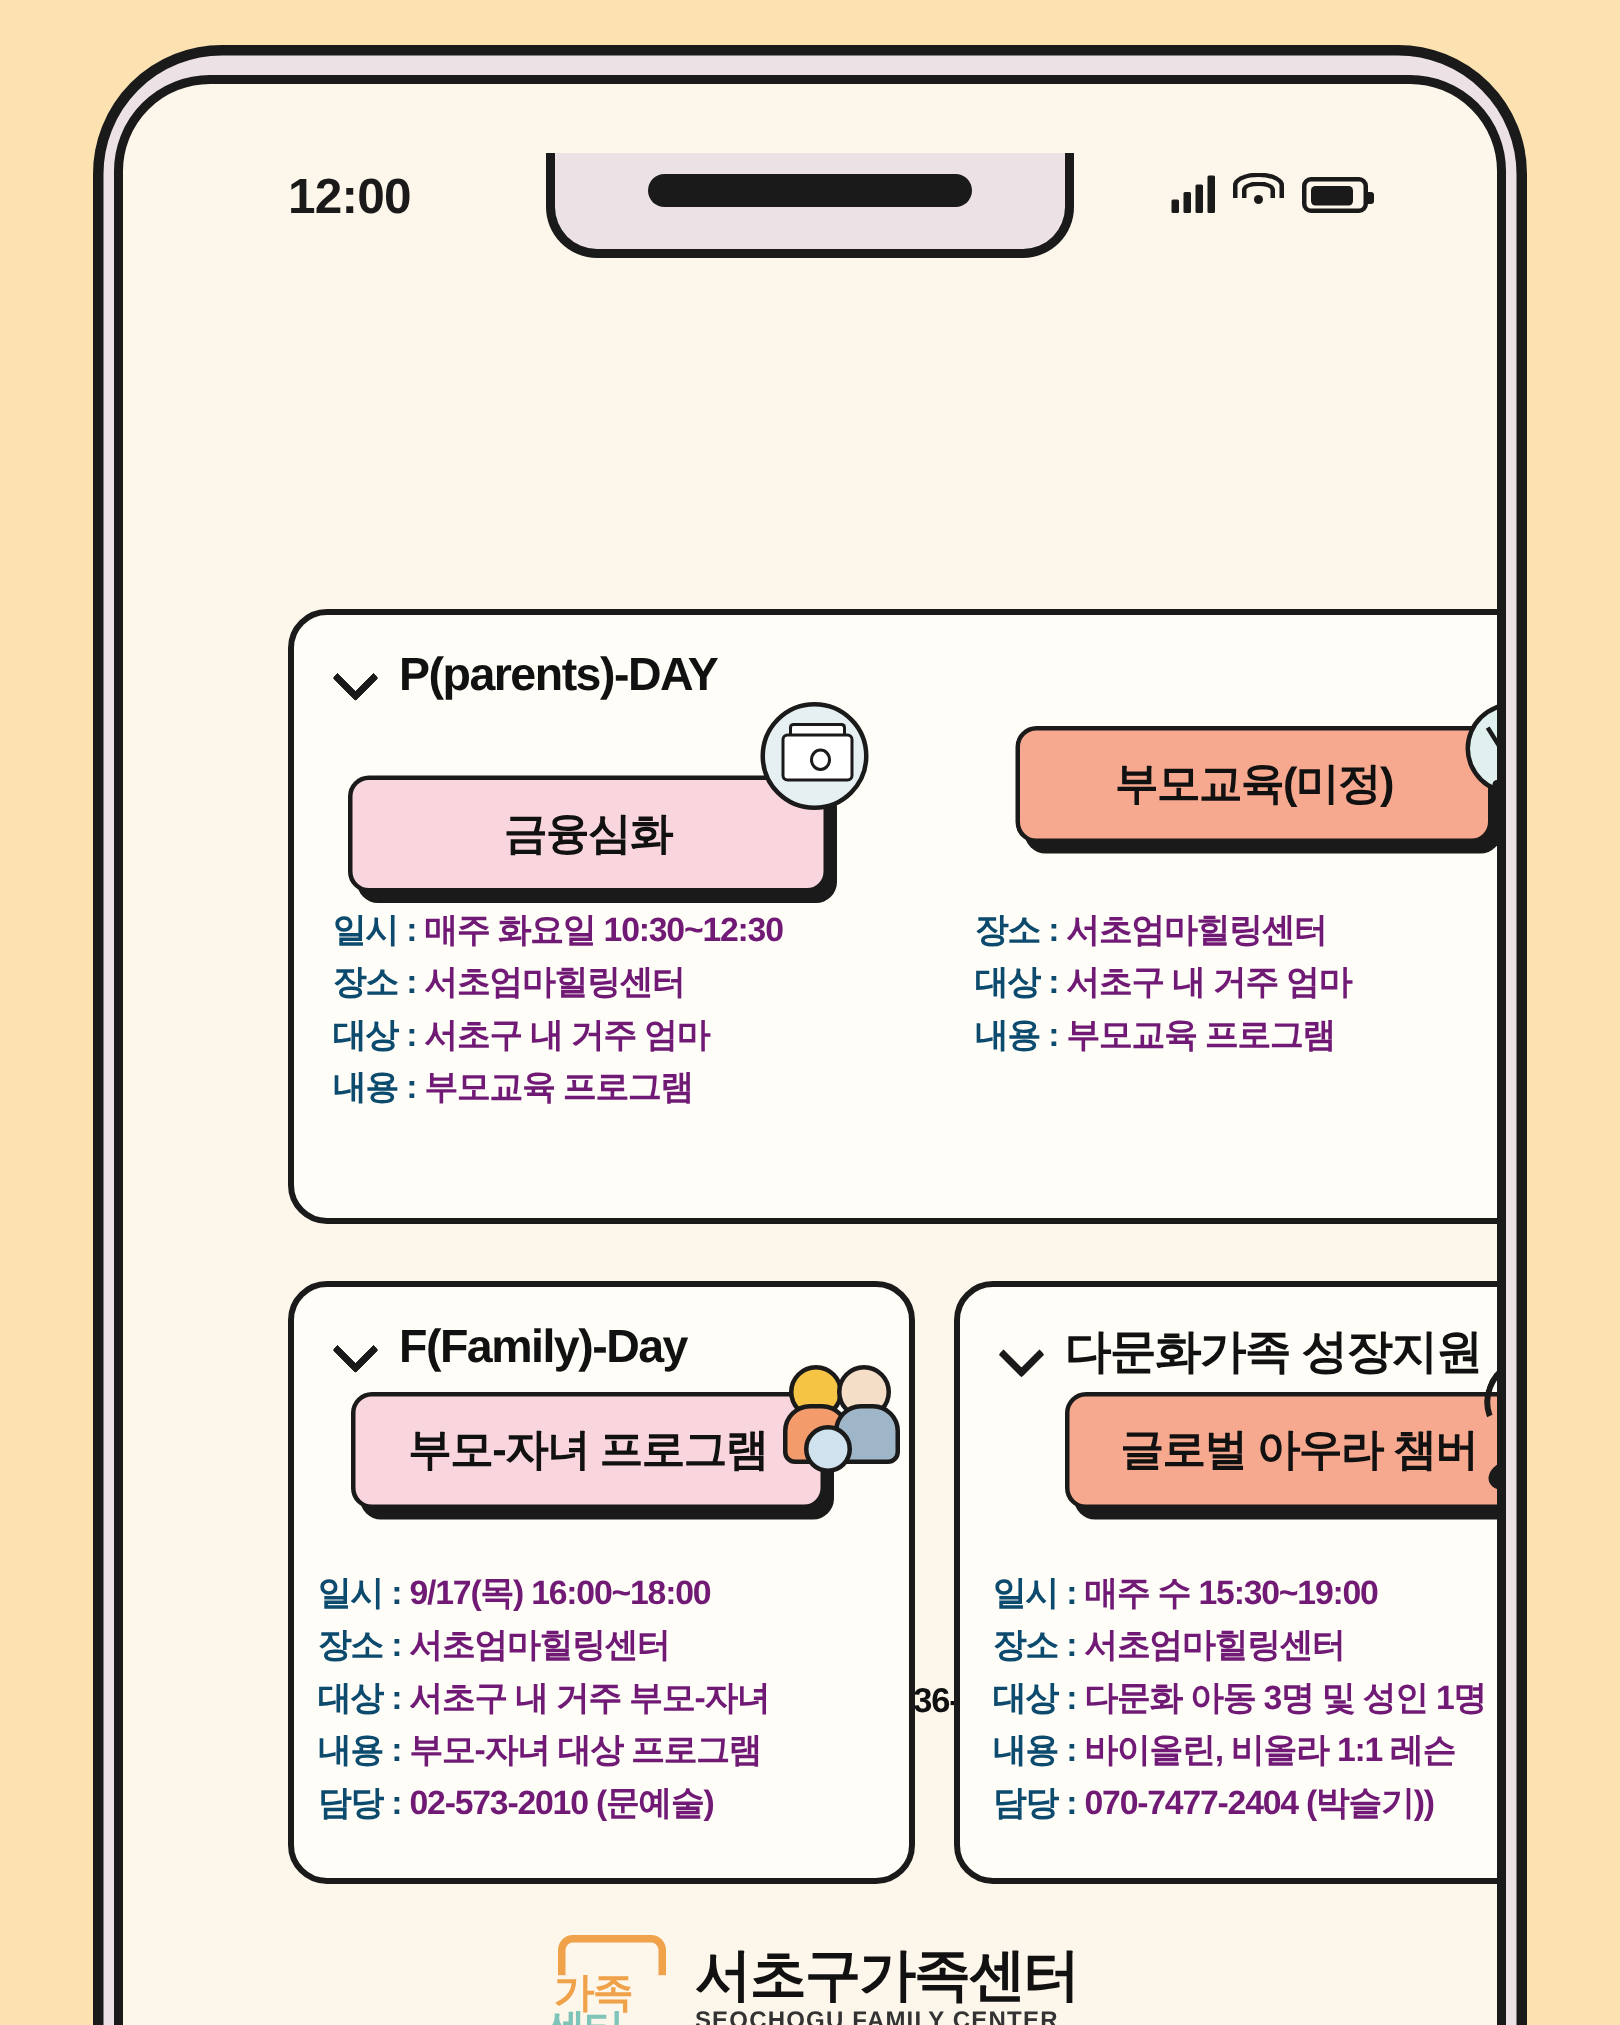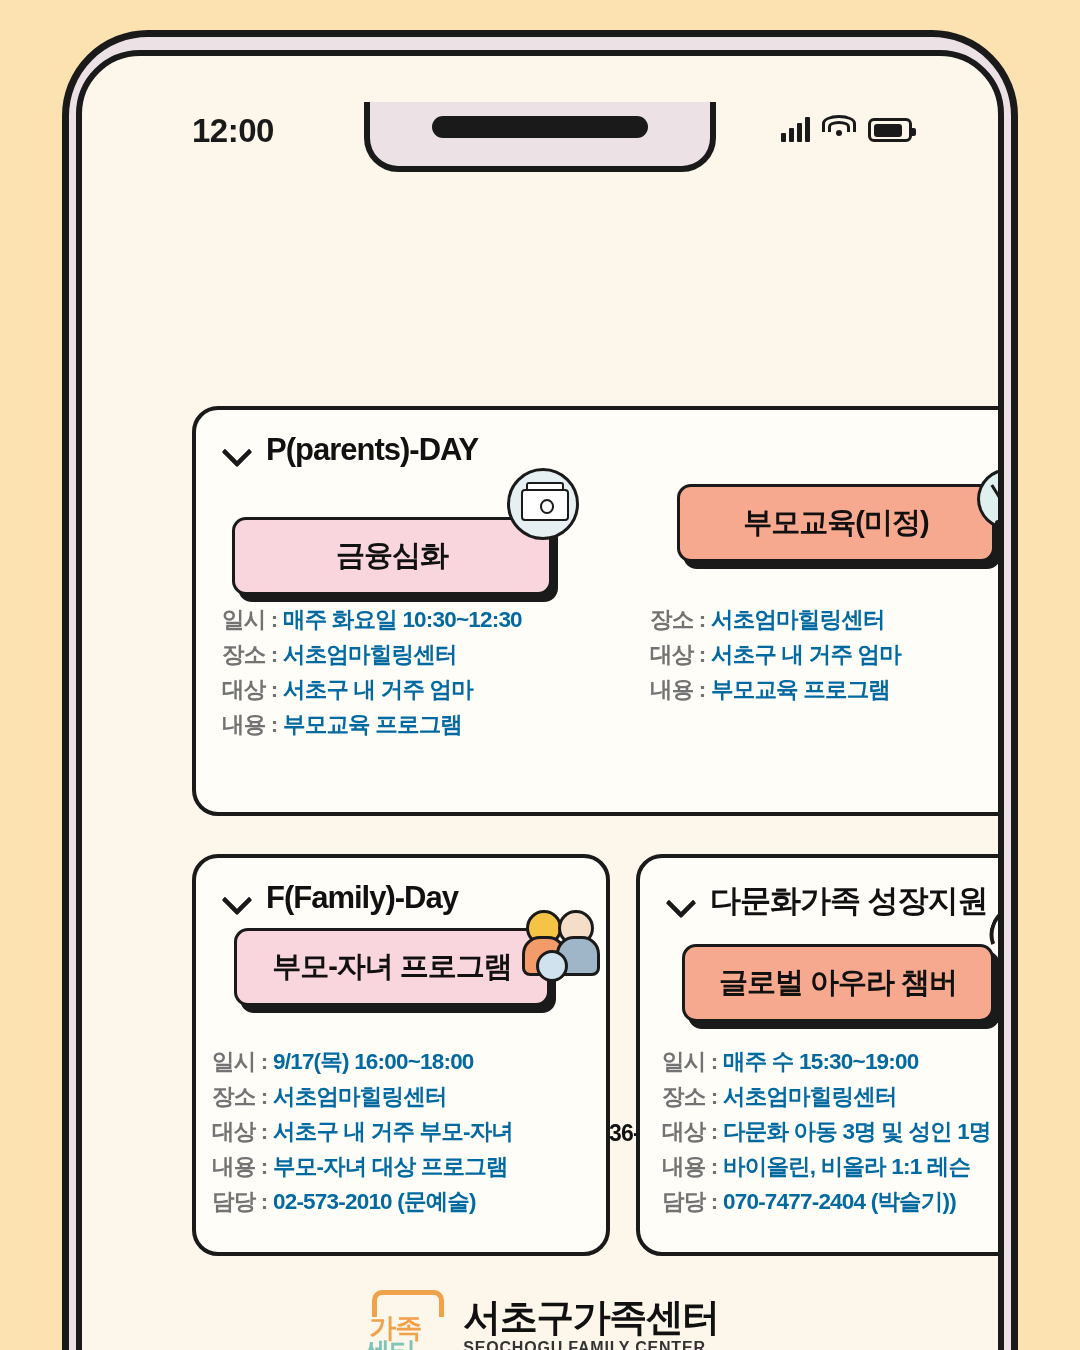--- a/index.html
+++ b/index.html
@@ -100,27 +100,27 @@
     font-size:29px;font-weight:bold;color:#111;letter-spacing:-1px;
     box-shadow:6px 7px 0 #1a1a1a;
     box-sizing:border-box;
   }
   .pill.pink{background:#f9d6dd;}
   .pill.salmon{background:#f6a98e;}
 
   .p1{left:150px;top:428px;width:320px;height:78px;margin-top:33px;}
   .p2{left:595px;top:428px;width:318px;height:78px;}
   .p3{left:152px;top:872px;width:316px;height:78px;}
-  .p4{left:600px;top:872px;width:312px;height:78px;margin-top:16px;}
+  .p4{left:628px;top:872px;width:312px;height:78px;}
 
   
   .info{position:absolute;font-size:22.5px;line-height:35px;letter-spacing:-0.8px;}
   .info .row{white-space:nowrap;}
-  .info .lbl{color:#737373;font-weight:bold;}
-  .info .val{color:#0369a1;font-weight:bold;}
+  .info .lbl{color:#0c4a6e;font-weight:bold;}
+  .info .val{color:#701a75;font-weight:bold;}
   .i1{left:140px;top:546px;}
   .i2{left:568px;top:546px;}
   .i3{left:130px;top:988px;}
   .i4{left:580px;top:988px;}
   .contact-center{
     position:absolute;left:0;top:708px;width:860px;text-align:center;
     font-size:23px;letter-spacing:-0.8px;
   }
 
   

